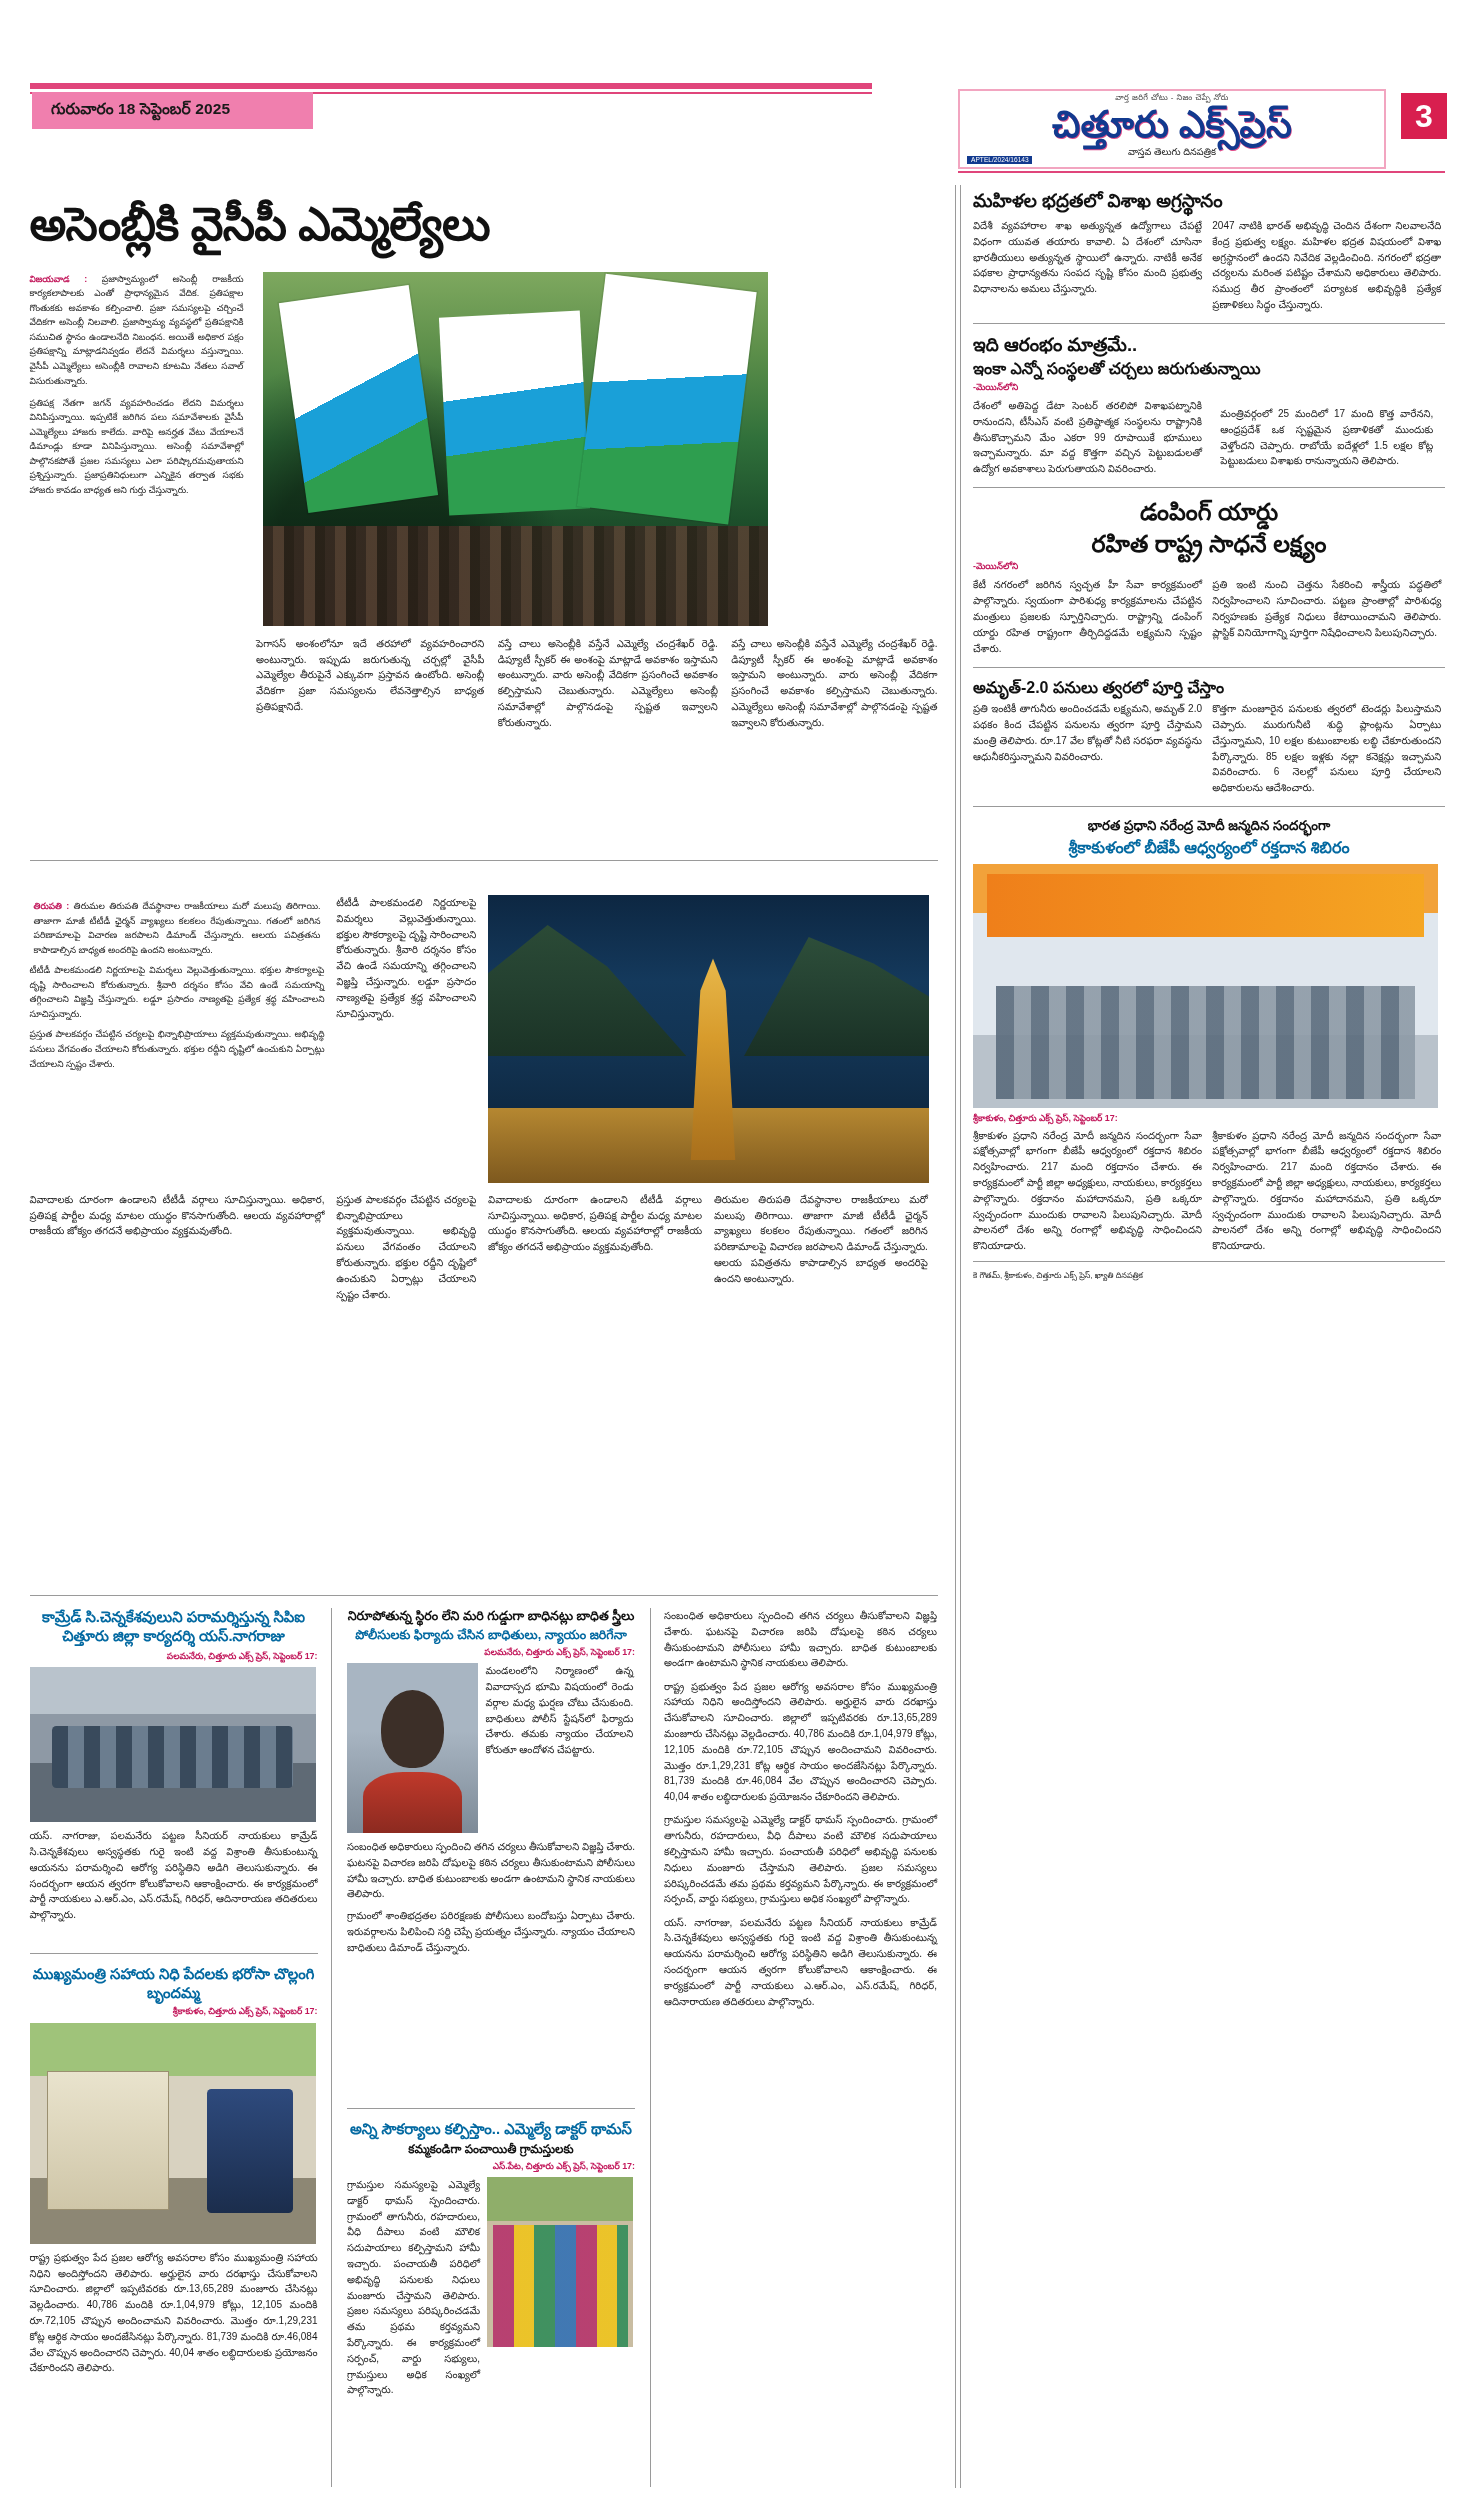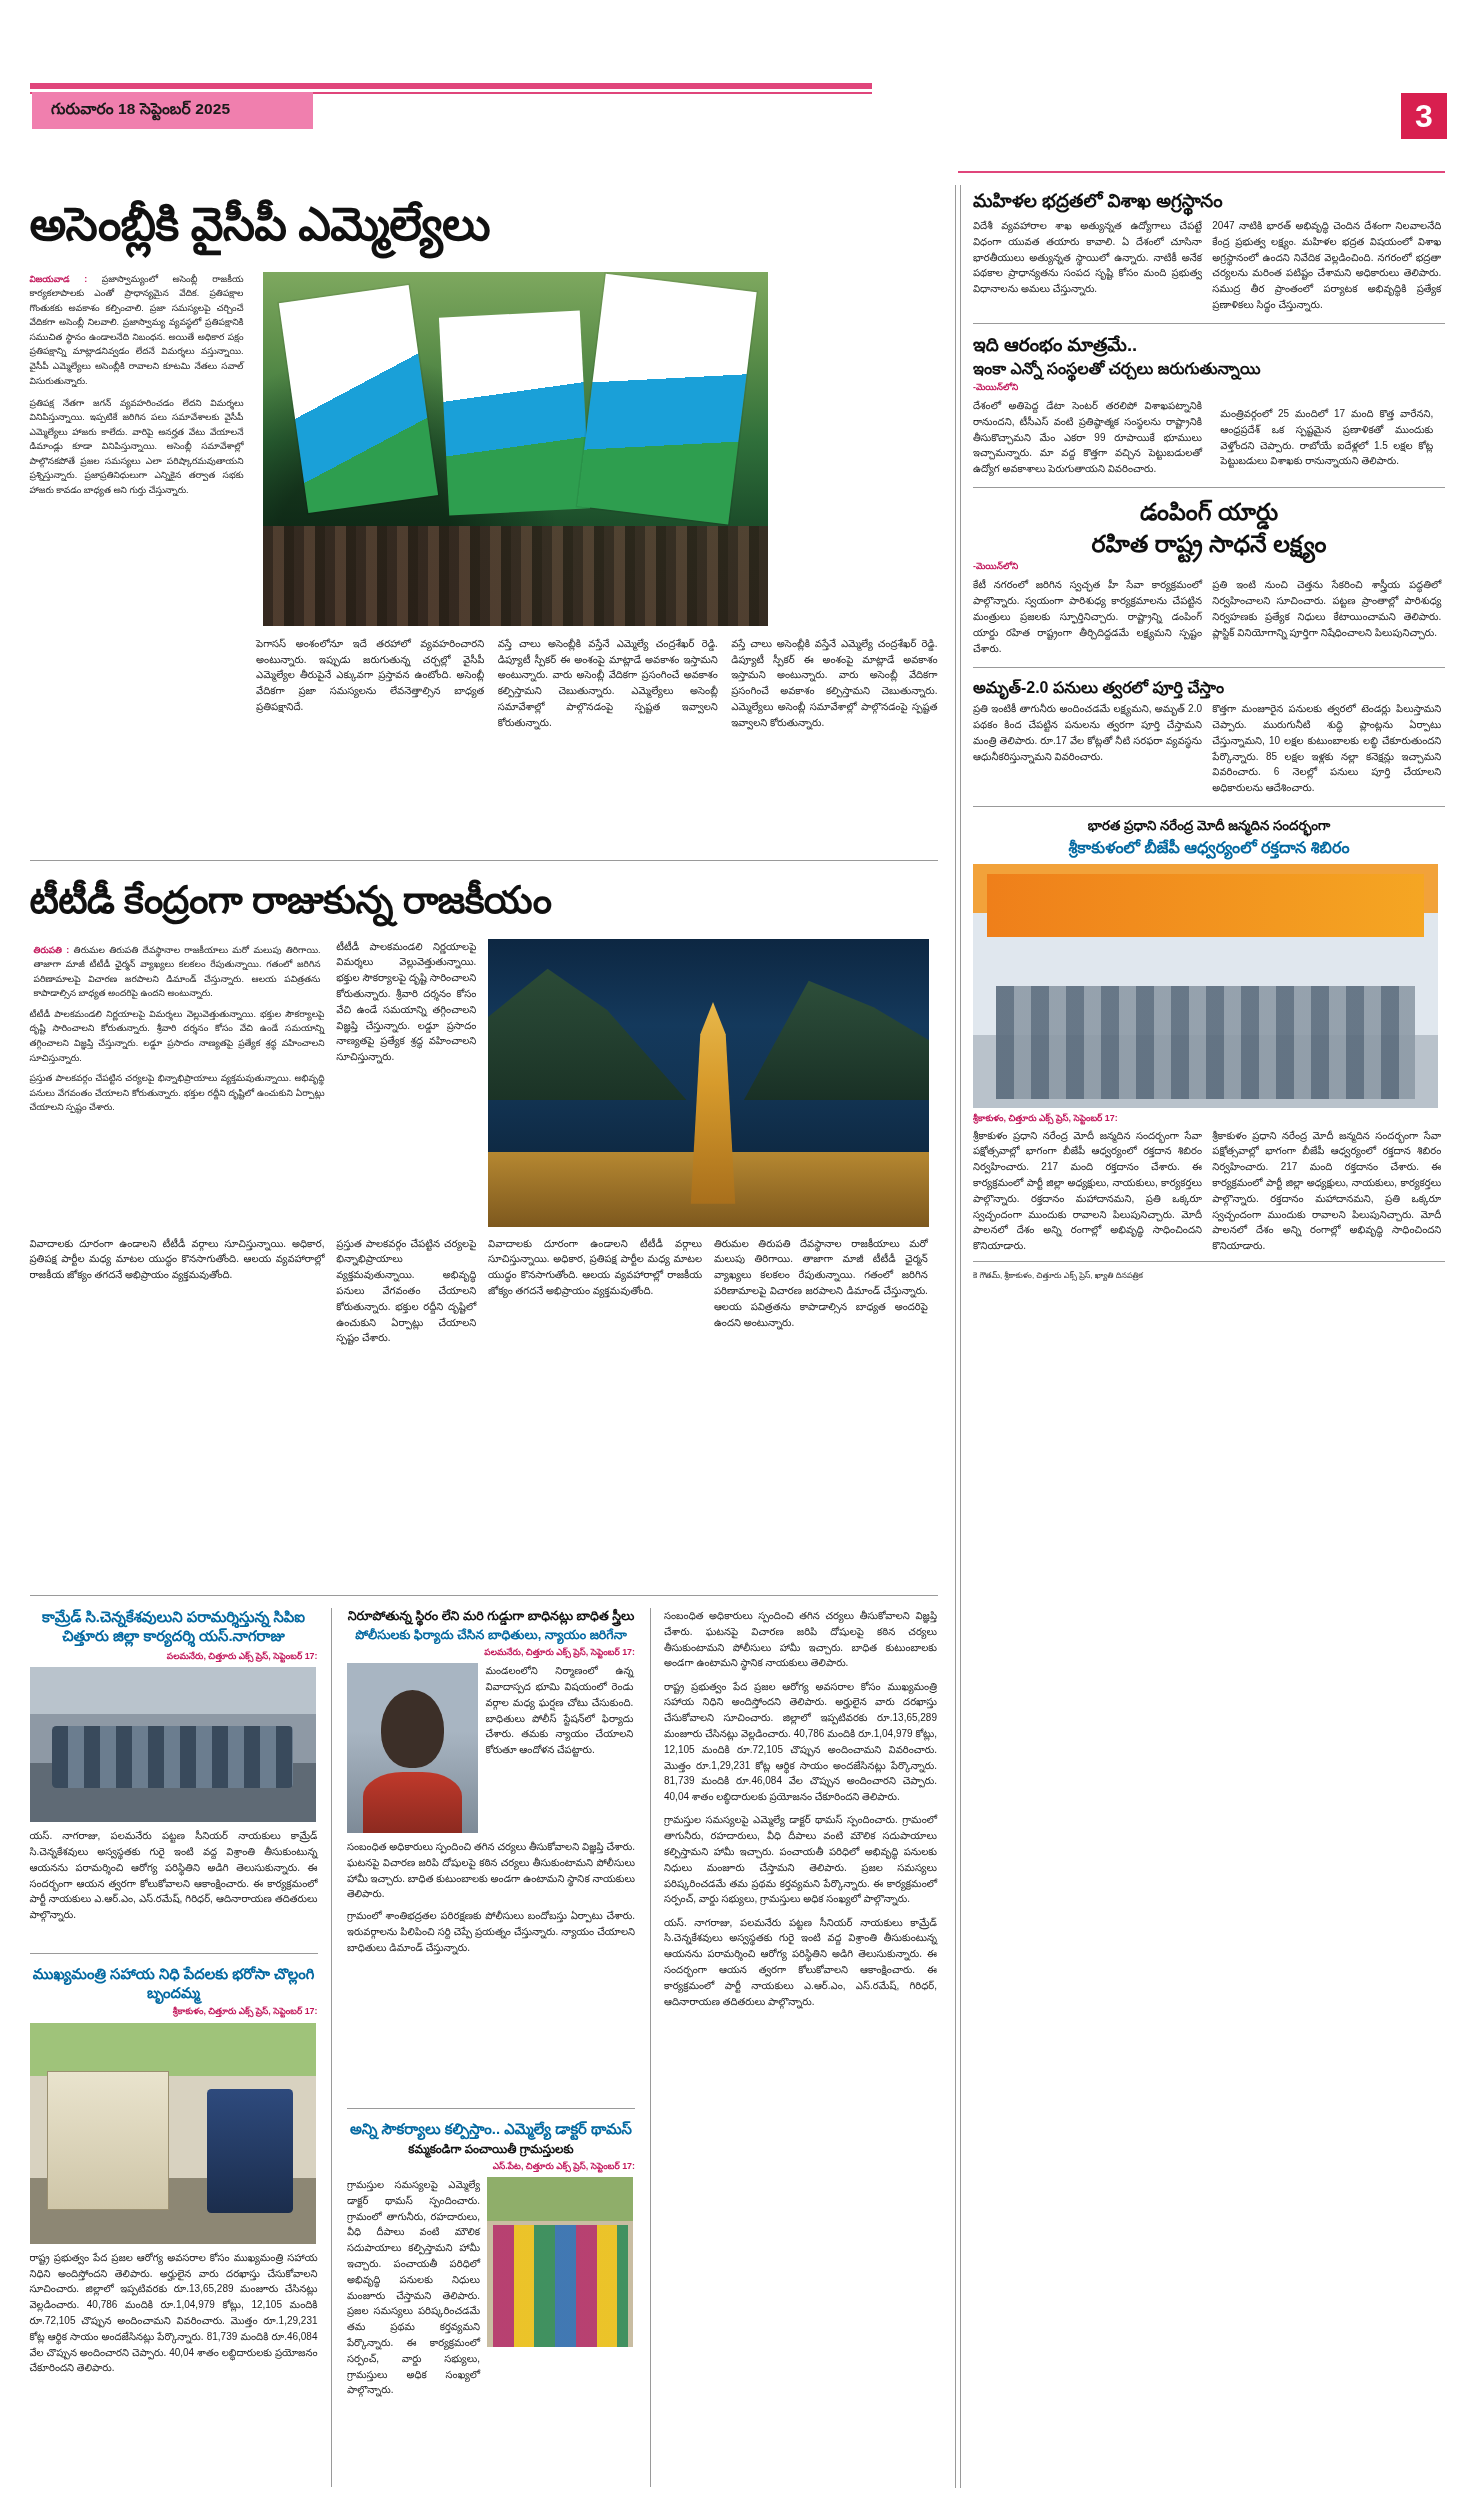--- a/index.html
+++ b/index.html
@@ -169,20 +169,26 @@
 </head>
 <body>
 
 <div class="page">
 
   <div class="masthead">
     <div class="mh-rule"></div>
     <div class="mh-rule2"></div>
     <div class="mh-date">గురువారం 18 సెప్టెంబర్ 2025</div>
 
+    <div class="logo-box">
+      <div class="logo-top">వార్త జరిగే చోటు - నిజం చెప్పే నోరు</div>
+      <div class="logo-main">చిత్తూరు ఎక్స్‌ప్రెస్</div>
+      <div class="logo-sub">వాస్తవ తెలుగు దినపత్రిక</div>
+      <div class="logo-badge">APTEL/2024/16143</div>
+    </div>
     <div class="page-num">3</div>
     <div class="mh-line-bottom"></div>
   </div>
 
   <div class="divider-v" style="left:955px; top:185px; height:2303px;"></div>
   <div class="divider-v" style="left:960px; top:185px; height:2303px;"></div>
 
   <div style="position:absolute; left:29.5px; top:198px; width:908px;">
     <div class="headline-main">అసెంబ్లీకి వైసీపీ  ఎమ్మెల్యేలు</div>
 
@@ -212,21 +218,20 @@
       </div>
       <div style="width:207px;">
         <p class="body-text small" style="margin:0;">వస్తే చాలు అసెంబ్లీకి వస్తేనే ఎమ్మెల్యే చంద్రశేఖర్ రెడ్డి. డిప్యూటీ స్పీకర్ ఈ అంశంపై మాట్లాడే అవకాశం ఇస్తామని అంటున్నారు. వారు అసెంబ్లీ వేదికగా ప్రసంగించే అవకాశం కల్పిస్తామని చెబుతున్నారు. ఎమ్మెల్యేలు అసెంబ్లీ సమావేశాల్లో పాల్గొనడంపై స్పష్టత ఇవ్వాలని కోరుతున్నారు.</p>
       </div>
     </div>
   </div>
 
   <div class="divider-h" style="left:29.5px; top:860px; width:908px;"></div>
 
   <div style="position:absolute; left:29.5px; top:879px; width:908px;">
-    <div class="headline-main" style="font-size:38px;">టీటీడీ కేంద్రంగా రాజుకున్న రాజకీయం</div>
 
     <div style="display:flex; gap:11.8px; margin-top:16px;">
       <div style="width:295px;">
         <p class="body-text" style="margin:4px;">
           <span class="dateline">తిరుపతి :</span>
           <span>తిరుమల తిరుపతి దేవస్థానాల రాజకీయాలు మరో మలుపు తిరిగాయి. తాజాగా మాజీ టీటీడీ ఛైర్మన్ వ్యాఖ్యలు కలకలం రేపుతున్నాయి. గతంలో జరిగిన పరిణామాలపై విచారణ జరపాలని డిమాండ్ చేస్తున్నారు. ఆలయ పవిత్రతను కాపాడాల్సిన బాధ్యత అందరిపై ఉందని అంటున్నారు.</span>
         </p>
         <p class="body-text" style="margin:5.9px 0 0;">టీటీడీ పాలకమండలి నిర్ణయాలపై విమర్శలు వెల్లువెత్తుతున్నాయి. భక్తుల సౌకర్యాలపై దృష్టి సారించాలని కోరుతున్నారు. శ్రీవారి దర్శనం కోసం వేచి ఉండే సమయాన్ని తగ్గించాలని విజ్ఞప్తి చేస్తున్నారు. లడ్డూ ప్రసాదం నాణ్యతపై ప్రత్యేక శ్రద్ధ వహించాలని సూచిస్తున్నారు.</p>
         <p class="body-text" style="margin:5.9px 0 0;">ప్రస్తుత పాలకవర్గం చేపట్టిన చర్యలపై భిన్నాభిప్రాయాలు వ్యక్తమవుతున్నాయి. అభివృద్ధి పనులు వేగవంతం చేయాలని కోరుతున్నారు. భక్తుల రద్దీని దృష్టిలో ఉంచుకుని ఏర్పాట్లు చేయాలని స్పష్టం చేశారు.</p>
       </div>

